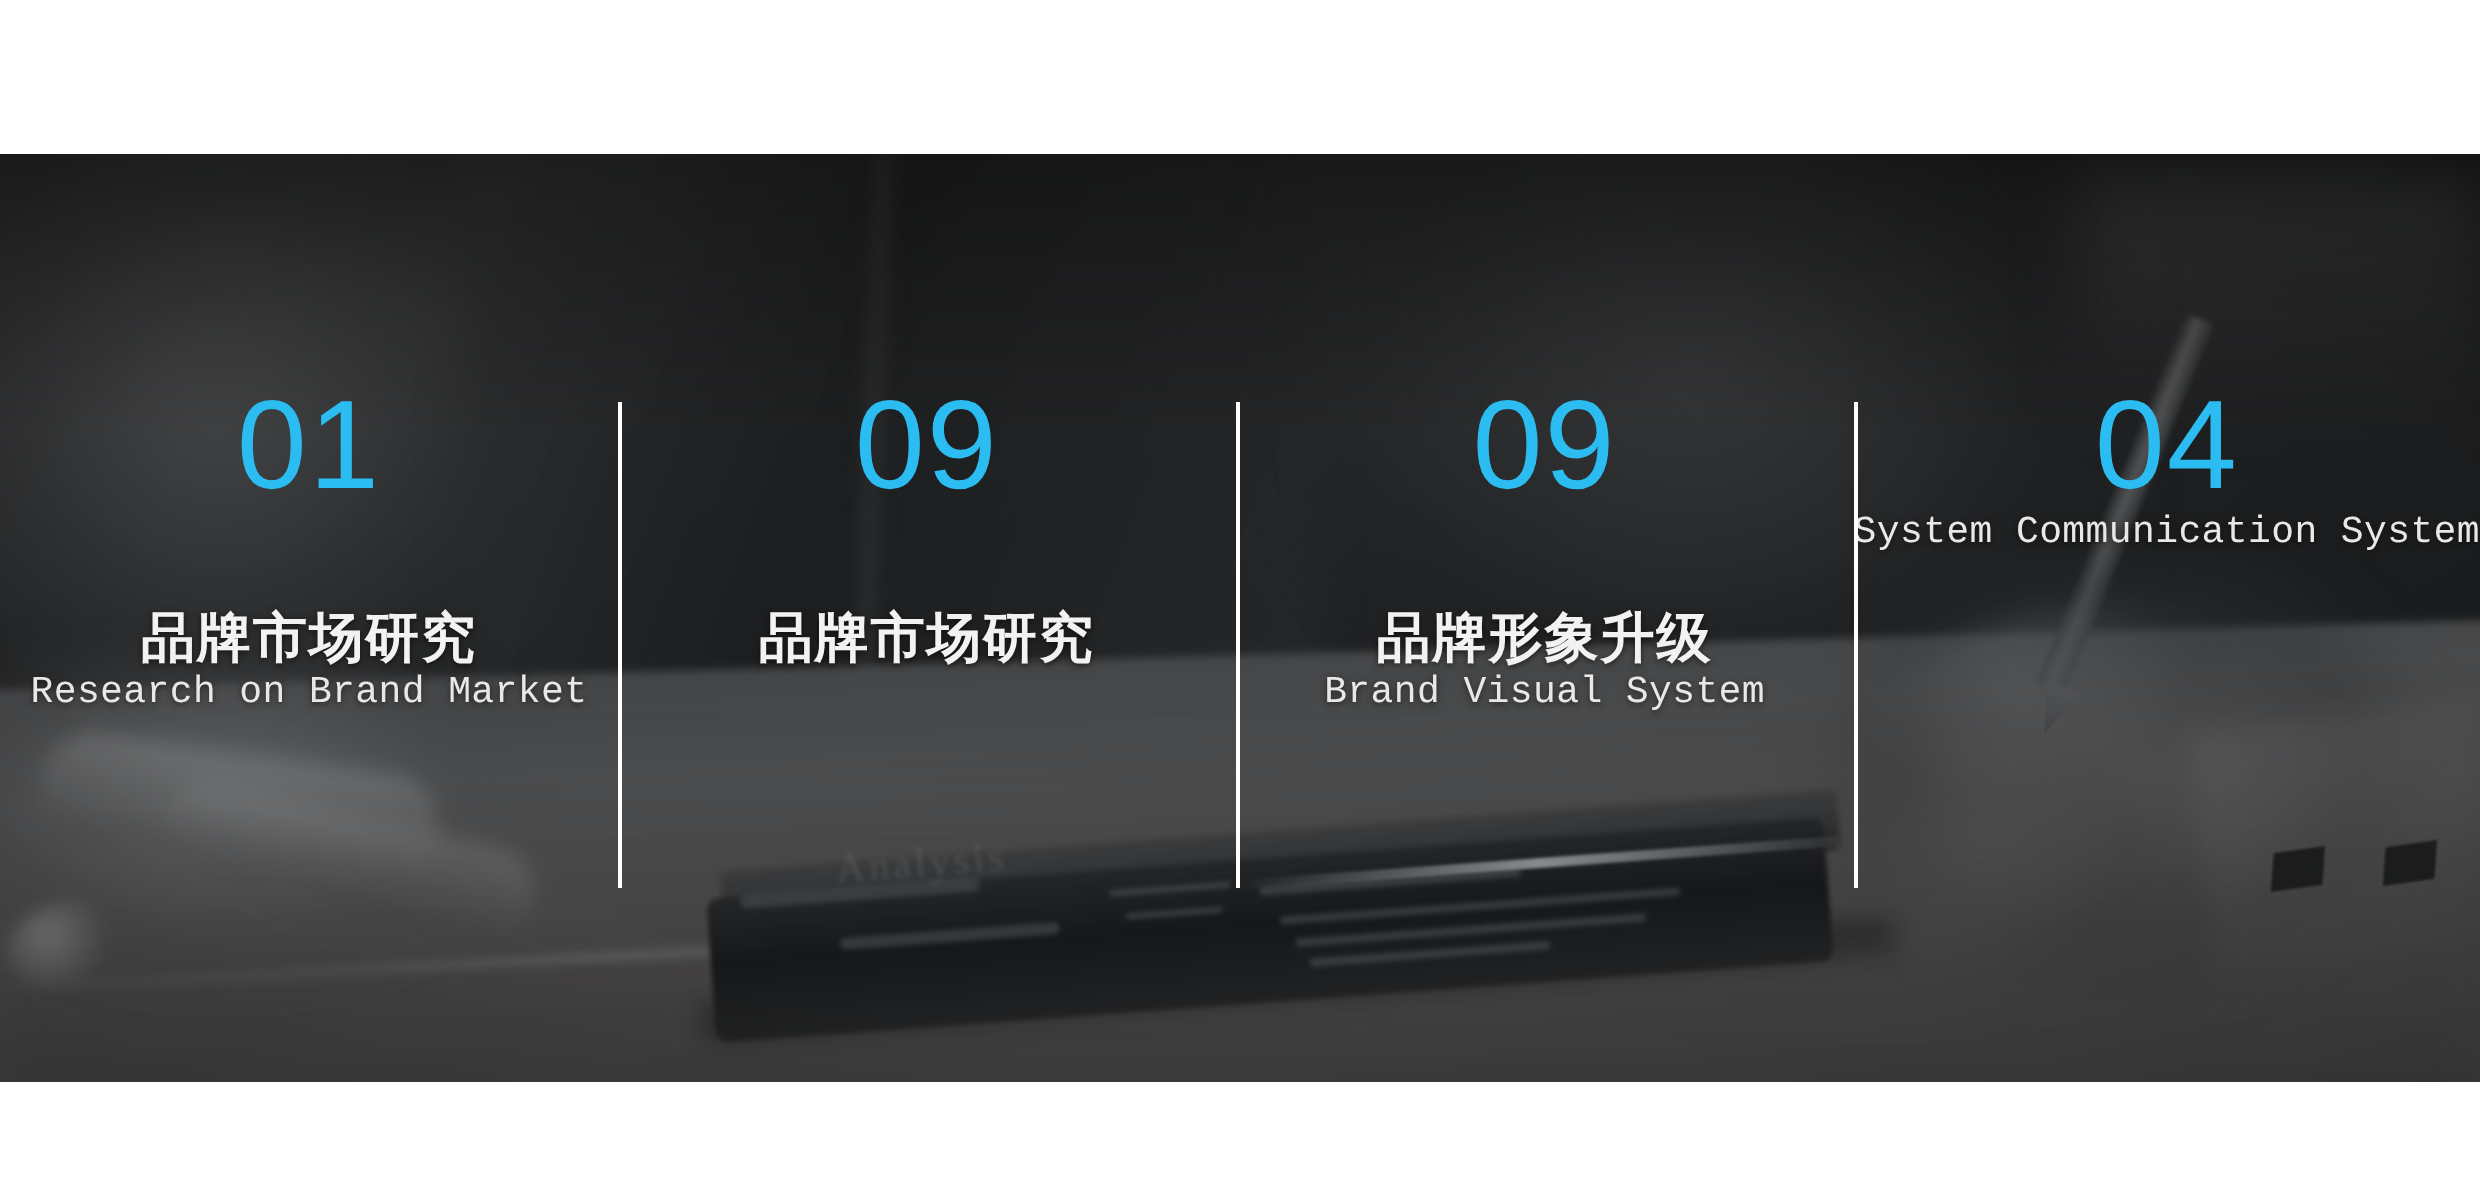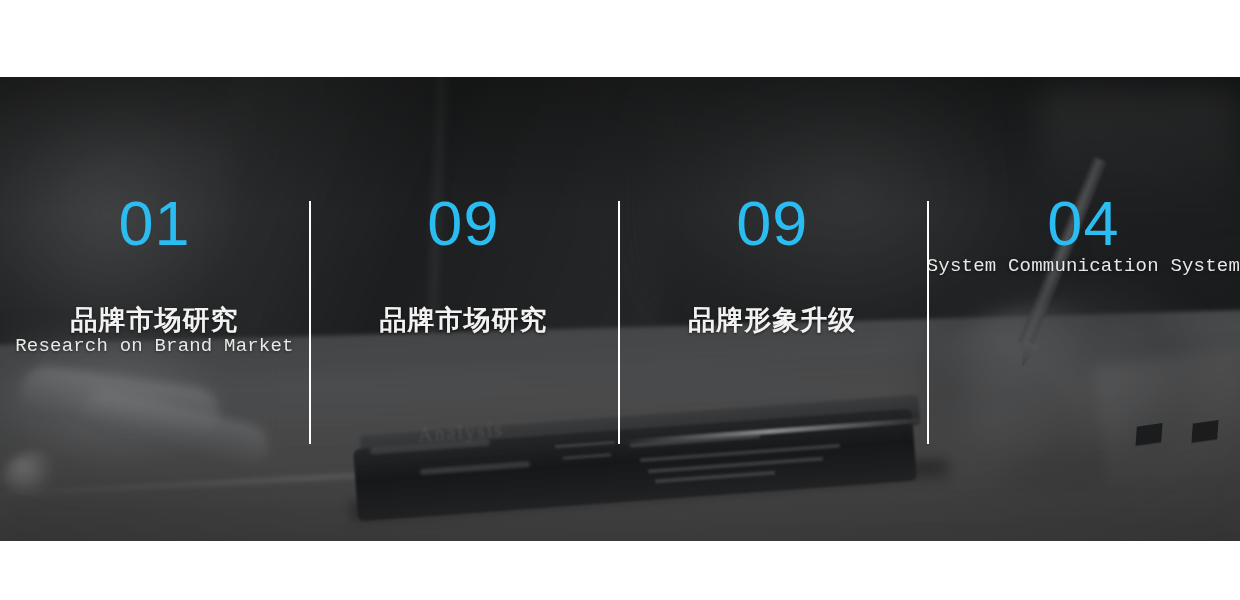--- a/index.html
+++ b/index.html
@@ -342,20 +342,21 @@
     <div class="step">
       <div class="divider"></div>
       <div class="num">09</div>
       <div class="title-cn">品牌市场研究</div>
     </div>
 
     <div class="step">
       <div class="divider"></div>
       <div class="num">09</div>
       <div class="title-cn">品牌形象升级</div>
+      <div class="title-en">Brand Visual System</div>
     </div>
 
     <div class="step">
       <div class="divider"></div>
       <div class="num">04</div>
       <div class="title-en">System Communication System</div>
     </div>
 
   </div>
 </div>

